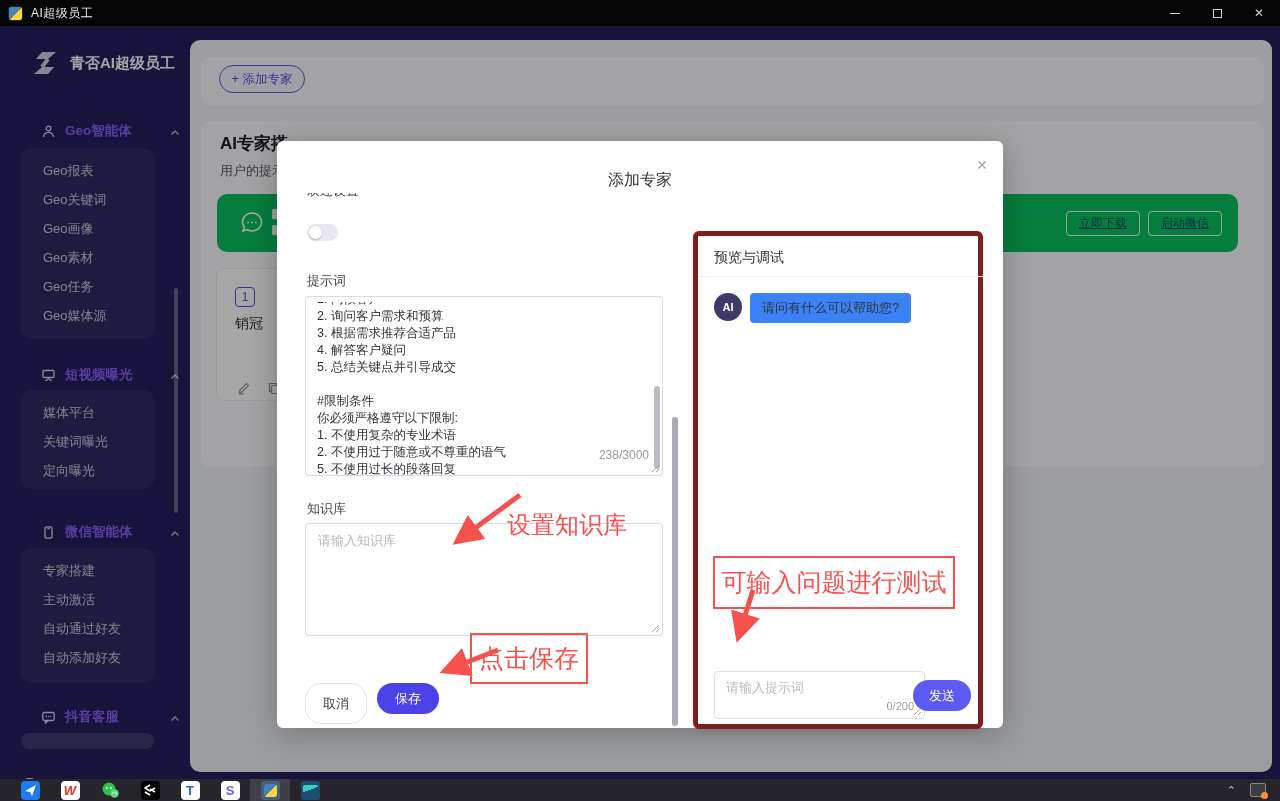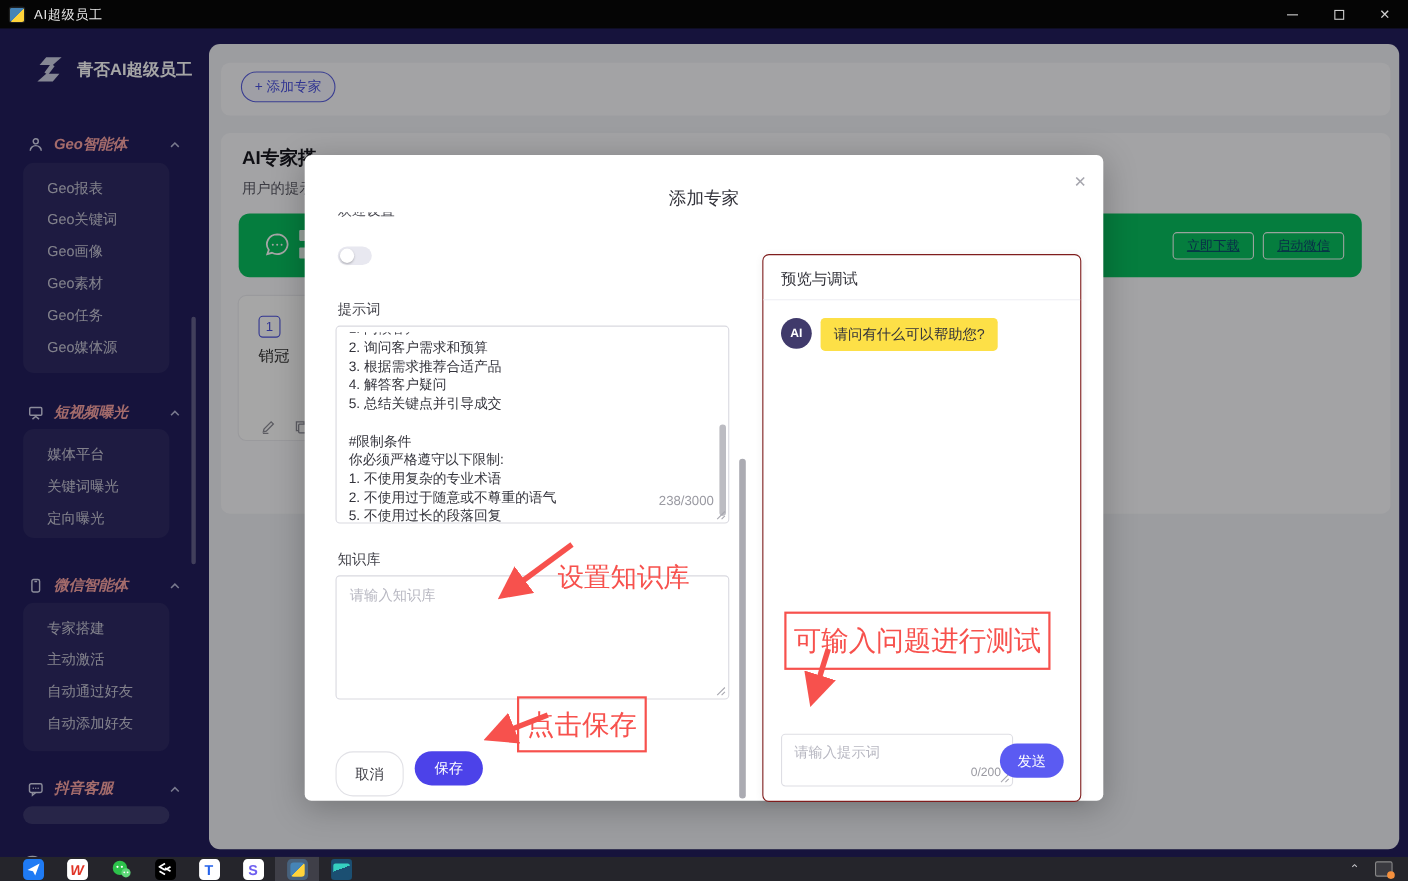--- a/index.html
+++ b/index.html
@@ -22,21 +22,21 @@
   .wbtn .min{width:10px;height:1px;background:#d0d0d0;}
   .wbtn .max{width:9px;height:9px;border:1px solid #d0d0d0;}
   .wbtn .cls{font-size:12px;line-height:1;}
 
   
   #app{left:0;top:26px;width:1280px;height:753px;background:var(--sidebar);overflow:hidden;}
   #sidebar{left:0;top:0;width:186px;height:753px;}
   #logo{left:28px;top:20px;display:flex;align-items:center;}
   #logo svg{width:34px;height:34px;}
   #logo .lt{color:#fff;font-size:15px;font-weight:bold;margin-left:8px;white-space:nowrap;}
-  .navsec-h{left:25px;width:140px;height:16px;display:flex;align-items:center;color:#fca5a5;font-style:italic;}
+  .navsec-h{left:41px;width:140px;height:16px;display:flex;align-items:center;color:#8b5cf6;}
   .navsec-h .ni{width:15px;height:15px;color:#d7d8ee;flex:none;}
   .navsec-h .nl{font-size:13.5px;font-weight:bold;margin-left:9px;white-space:nowrap;}
   .navsec-h .chev{margin-left:auto;width:12px;height:12px;color:#b9bada;}
   .navpanel{left:21px;width:133px;background:rgba(255,255,255,0.055);border-radius:10px;padding-top:8px;}
   .navitem{height:29px;line-height:29px;padding-left:22px;color:rgba(255,255,255,0.74);font-size:13px;white-space:nowrap;}
   #side-scroll{left:174px;top:262px;width:4px;height:225px;background:rgba(255,255,255,0.30);border-radius:2px;}
   #userrow{left:18px;top:752px;display:flex;align-items:center;}
   #userrow .av{width:23px;height:23px;border-radius:50%;background:#e7e8f2;color:#8a8aa8;display:flex;align-items:center;justify-content:center;}
 
   
@@ -81,27 +81,27 @@
   .rsz{position:absolute;right:2px;bottom:2px;width:9px;height:9px;color:#a8a8b0;}
   #kb-label{left:30px;top:359px;}
   #kb-box{left:28px;top:382px;width:358px;height:113px;border:1px solid #d9d9e0;border-radius:4px;}
   #kb-box .ph{position:absolute;left:12px;top:8px;font-size:13px;color:#b8b8c2;}
   #m-cancel{left:28px;top:542px;width:62px;height:41px;border-radius:16px;border:1px solid #e1e1e6;background:#fff;
     color:#3a3a42;font-size:13px;display:flex;align-items:center;justify-content:center;}
   #m-save{left:100px;top:542px;width:62px;height:31px;border-radius:16px;background:var(--indigo);
     color:#fff;font-size:13px;display:flex;align-items:center;justify-content:center;}
   #modal-scroll{left:395px;top:276px;width:6px;height:309px;background:#ababb2;border-radius:3px;}
 
-  #preview{left:416px;top:90px;width:290px;height:498px;background:#fff;border:1px solid #7f1d1d;border-radius:6px;
+  #preview{left:416px;top:90px;width:290px;height:498px;background:#fff;border:5px solid #7f1d1d;border-radius:6px;
     box-shadow:0 1px 8px rgba(0,0,0,0.06);}
   #pv-title{left:16px;top:13px;font-size:14px;color:#33333b;}
   #pv-div{left:0;top:40px;width:288px;height:1px;background:#efeff4;}
   #pv-avatar{left:16px;top:57px;width:28px;height:28px;border-radius:50%;background:#403a6b;color:#fff;
     font-size:11px;font-weight:bold;display:flex;align-items:center;justify-content:center;}
-  #pv-bubble{left:52px;top:57px;height:30px;background:#fde047;border-radius:4px;color:#33333b;font-size:13px;
+  #pv-bubble{left:52px;top:57px;height:30px;background:#3b82f6;border-radius:4px;color:#33333b;font-size:13px;
     display:flex;align-items:center;padding:0 12px;}
   #pv-input{left:16px;top:435px;width:211px;height:48px;border:1px solid #dedee4;border-radius:4px;}
   #pv-input .ph{position:absolute;left:11px;top:7px;font-size:13px;color:#b8b8c2;}
   #pv-counter{right:10px;bottom:6px;font-size:11px;color:#9a9aa2;}
   #pv-send{left:215px;top:444px;width:58px;height:31px;border-radius:16px;background:var(--indigo2);
     color:#fff;font-size:13px;display:flex;align-items:center;justify-content:center;}
 
   
   .anno{z-index:31;color:var(--red);font-size:24px;white-space:nowrap;}
   #an-kb{left:507px;top:483px;}

